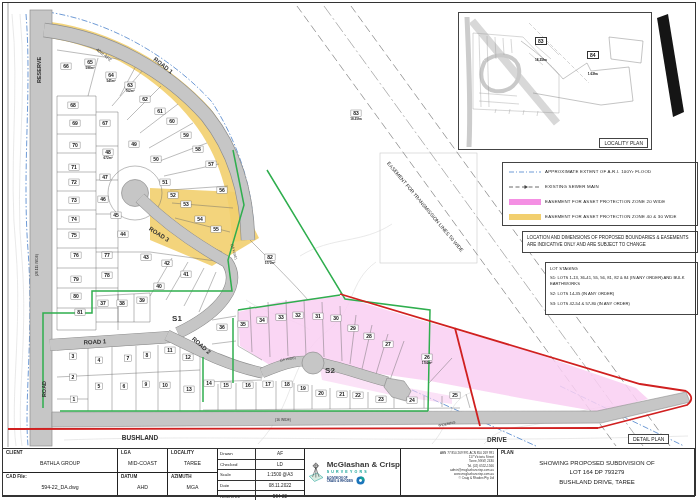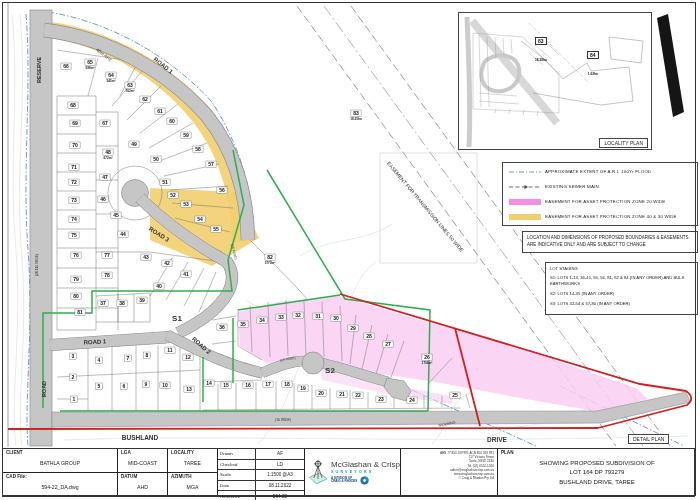--- a/index.html
+++ b/index.html
@@ -45,21 +45,21 @@
   #tblock{position:absolute;left:2px;top:448px;width:693px;height:49px;border:1px solid #333;background:#fff;box-sizing:border-box;font-size:5px;color:#222;}
   .tb-cell{position:absolute;box-sizing:border-box;border-color:#333;}
   .tb-lab{position:absolute;left:3px;top:1px;font-size:4.6px;font-weight:bold;}
   .tb-val{position:absolute;left:0;right:0;top:11px;text-align:center;font-size:5.2px;}
   .tb-row{display:flex;height:9.6px;border-bottom:.5px solid #333;align-items:center;}
   .tb-row:last-child{border-bottom:none;}
   .tb-row-lab{width:38px;border-right:.5px solid #333;height:100%;display:flex;align-items:center;padding-left:2px;box-sizing:border-box;font-size:4.4px;}
   .tb-row-val{flex:1;text-align:center;font-size:4.6px;}
   #tb-logo{display:flex;align-items:center;padding-left:3px;}
   .logo-txt{margin-left:3px;}
-  .logo-name{font-size:8px;font-weight:normal;color:#3a3a3a;white-space:nowrap;}
+  .logo-name{font-size:8px;font-weight:bold;color:#3a3a3a;white-space:nowrap;}
   .logo-surv{font-size:3.6px;letter-spacing:2.2px;color:#17A398;font-weight:bold;margin-top:1px;}
   .logo-div{display:flex;align-items:center;margin-top:1.5px;}
   .logo-div-txt{font-size:3px;font-weight:bold;color:#1a3f7a;line-height:1.2;}
   .logo-circ{margin-left:3px;}
   #tb-contact{padding:2px 3px 0 0;text-align:right;}
   .ct-line{font-size:3.1px;line-height:1.35;color:#333;}
   #tb-plan .plan-lines{position:absolute;left:0;right:0;top:10px;text-align:center;}
   .plan-line{font-size:6px;color:#222;line-height:1.55;}
 </style>
 </head>

